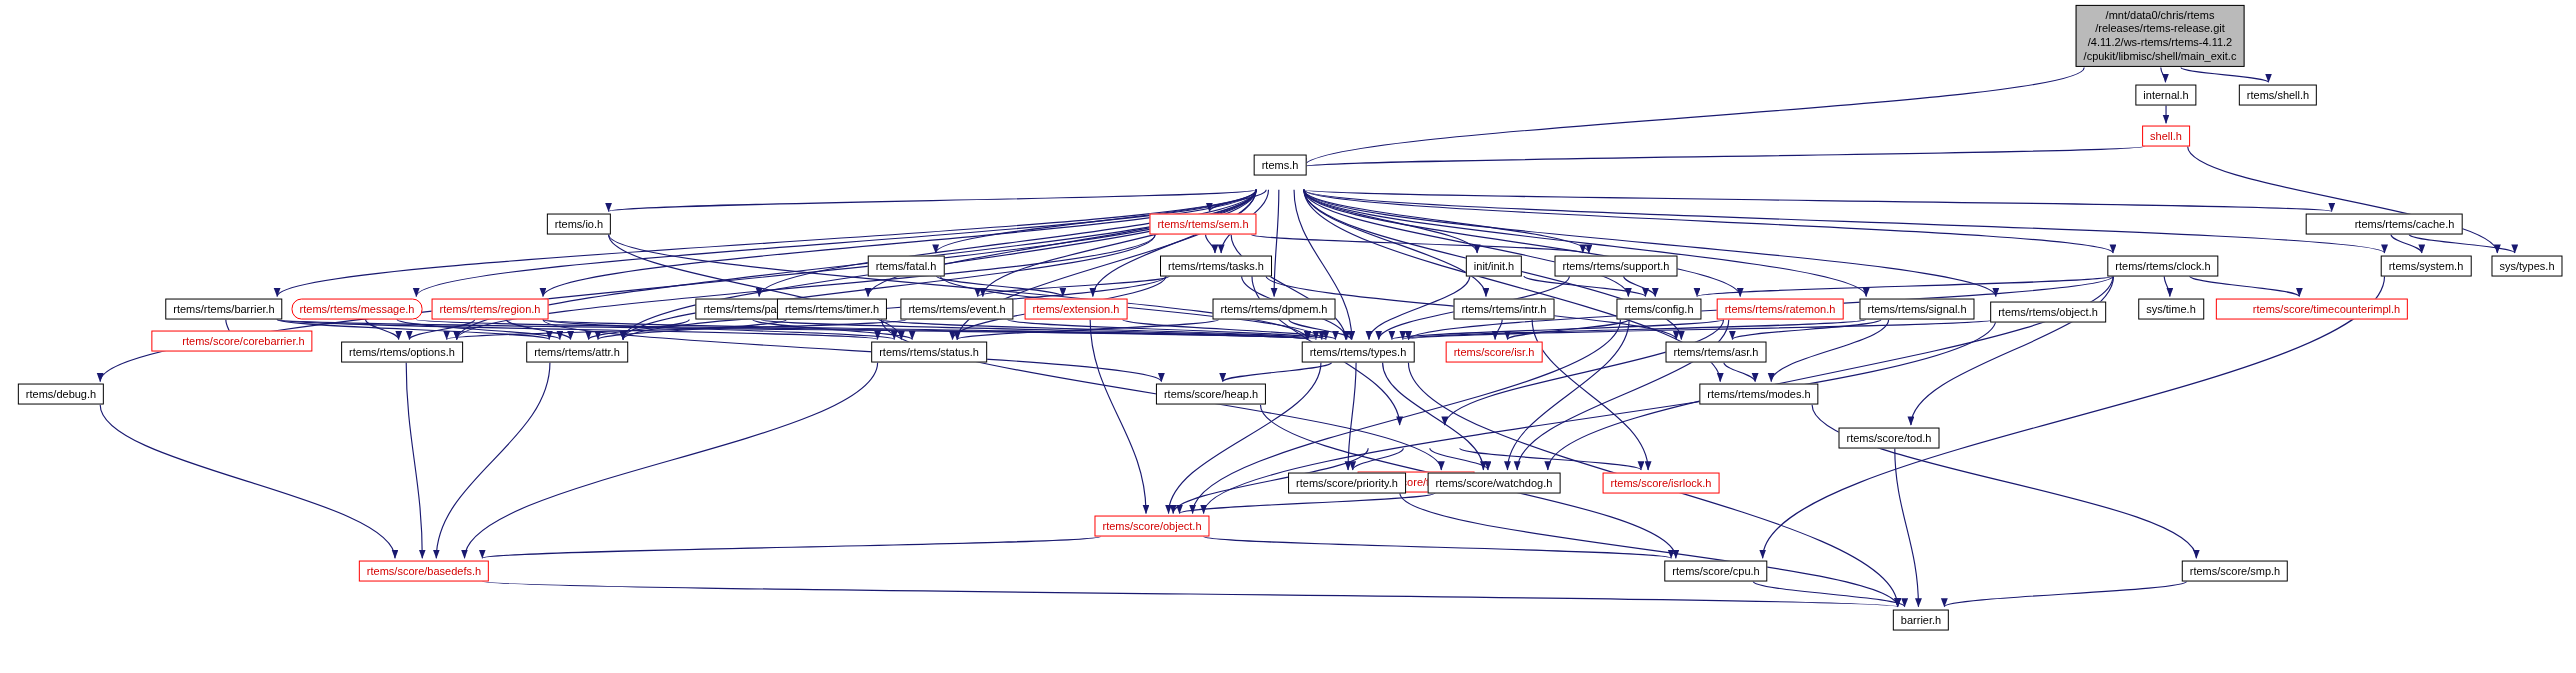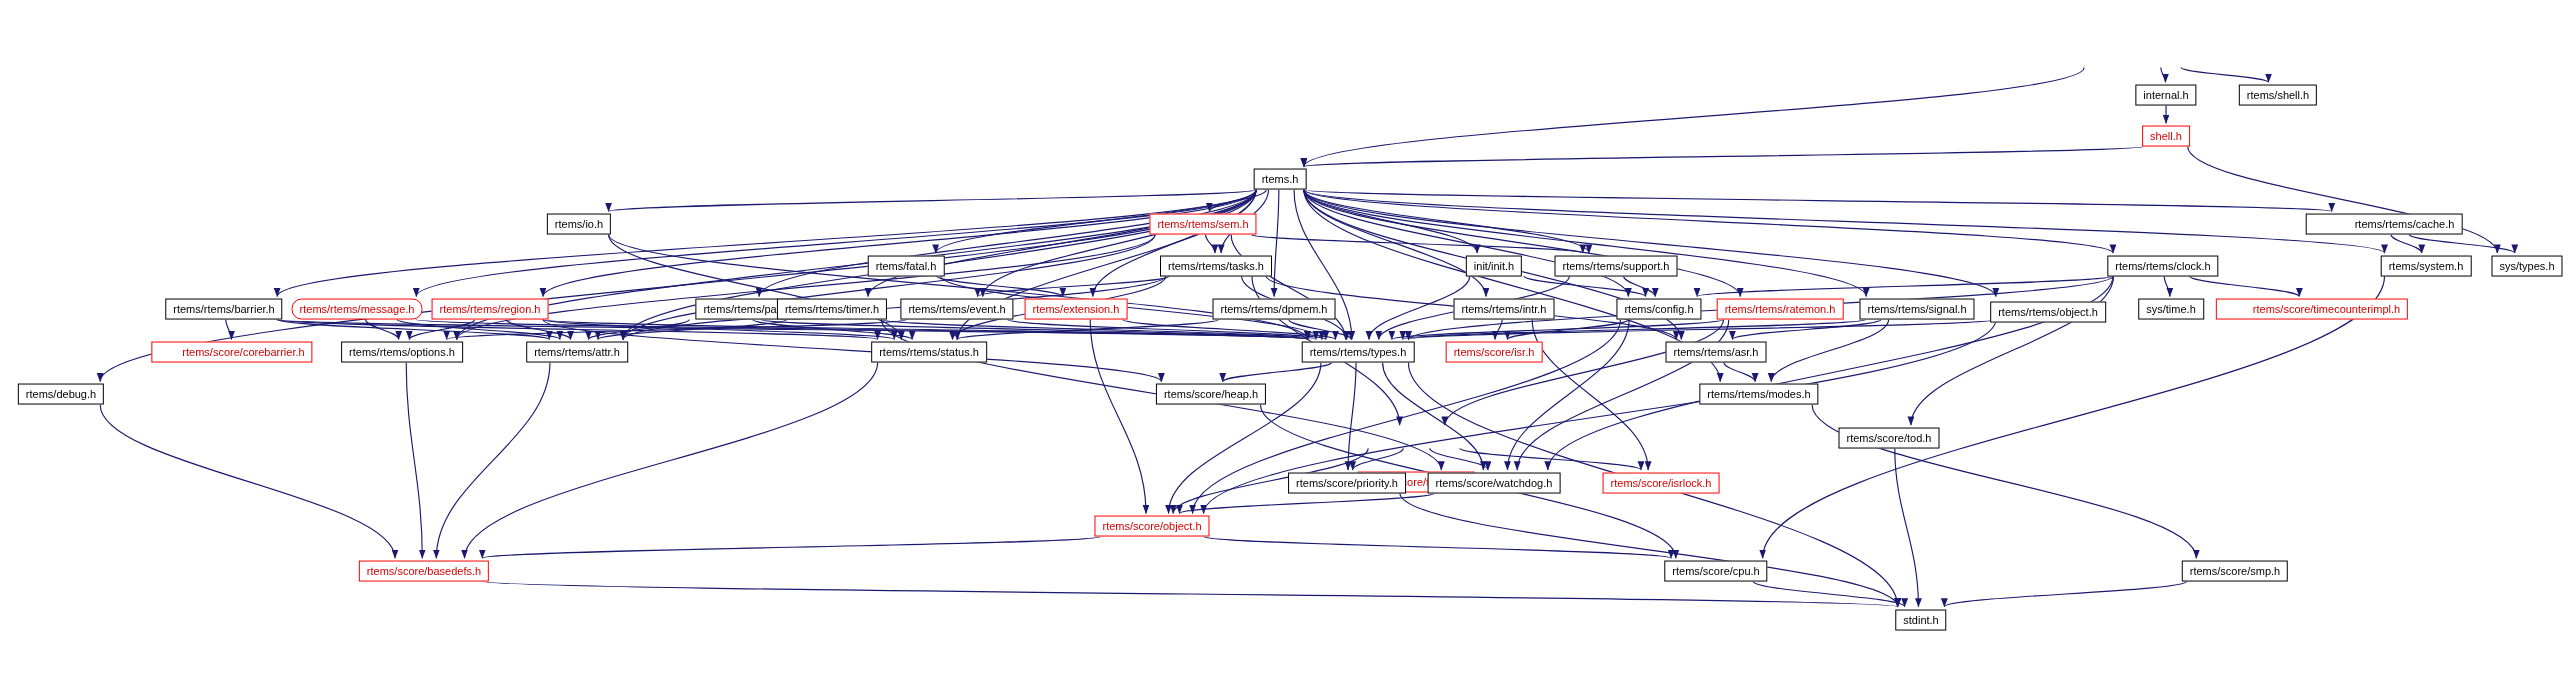--- a/index.html
+++ b/index.html
@@ -186,24 +186,28 @@
       <path d="M 2137.84 700.5 C 2137.84 741.3, 1832.96 761.7, 1832.96 802.5" class="edge" marker-end="url(#arrowhead)"></path>
       <path d="M 2187.35 770.5 C 2187.35 841.7, 2965.55 877.3, 2965.55 948.5" class="edge" marker-end="url(#arrowhead)"></path>
       <path d="M 2242.3 770.5 C 2242.3 783.3, 1842.8 789.7, 1842.8 802.5" class="edge" marker-end="url(#arrowhead)"></path>
       <path d="M 1719.45 838.5 C 1719.45 852.1, 753.04 858.9, 753.04 872.5" class="edge" marker-end="url(#arrowhead)"></path>
       <path d="M 1880.55 838.5 C 1880.55 852.1, 2611.44 858.9, 2611.44 872.5" class="edge" marker-end="url(#arrowhead)"></path>
       <path d="M 753.35 908.5 C 753.35 924.5, 2965.55 932.5, 2965.55 948.5" class="edge" marker-end="url(#arrowhead)"></path>
       <path d="M 2739.6 908.5 C 2739.6 924.5, 2976.4 932.5, 2976.4 948.5" class="edge" marker-end="url(#arrowhead)"></path>
       <path d="M 3417.3 908.5 C 3417.3 924.5, 3038.45 932.5, 3038.45 948.5" class="edge" marker-end="url(#arrowhead)"></path>
     </svg>
   <div id="node-layer">
+      <div class="node source" style="left: 2160px; top: 36px;">/mnt/data0/chris/rtems
+/releases/rtems-release.git
+/4.11.2/ws-rtems/rtems-4.11.2
+/cpukit/libmisc/shell/main_exit.c</div>
       <div class="node normal" style="left: 2166px; top: 95px;">internal.h</div>
       <div class="node normal" style="left: 2278px; top: 95px;">rtems/shell.h</div>
       <div class="node truncated" style="left: 2166px; top: 136px;">shell.h</div>
-      <div class="node normal" style="left: 1280px; top: 179px;">rtems.h</div>
+      <div class="node normal" style="left: 1280px; top: 165px;">rtems.h</div>
       <div class="node normal" style="left: 579px; top: 224px;">rtems/io.h</div>
       <div class="node truncated" style="left: 1203px; top: 224px;">rtems/rtems/sem.h</div>
       <div class="node normal" style="left: 2384px; top: 224px; padding-left: 48px;">rtems/rtems/cache.h</div>
       <div class="node normal" style="left: 906px; top: 266px;">rtems/fatal.h</div>
       <div class="node normal" style="left: 1216px; top: 266px;">rtems/rtems/tasks.h</div>
       <div class="node normal" style="left: 1494px; top: 266px;">init/init.h</div>
       <div class="node normal" style="left: 1616px; top: 266px;">rtems/rtems/support.h</div>
       <div class="node normal" style="left: 2163px; top: 266px;">rtems/rtems/clock.h</div>
       <div class="node normal" style="left: 2426px; top: 266px;">rtems/system.h</div>
       <div class="node normal" style="left: 2527px; top: 266px;">sys/types.h</div>
@@ -215,35 +219,35 @@
       <div class="node normal" style="left: 957px; top: 309px;">rtems/rtems/event.h</div>
       <div class="node truncated" style="left: 1076px; top: 309px;">rtems/extension.h</div>
       <div class="node normal" style="left: 1274px; top: 309px;">rtems/rtems/dpmem.h</div>
       <div class="node normal" style="left: 1504px; top: 309px;">rtems/rtems/intr.h</div>
       <div class="node normal" style="left: 1659px; top: 309px;">rtems/config.h</div>
       <div class="node truncated" style="left: 1780px; top: 309px;">rtems/rtems/ratemon.h</div>
       <div class="node normal" style="left: 1917px; top: 309px;">rtems/rtems/signal.h</div>
       <div class="node normal" style="left: 2048px; top: 312px;">rtems/rtems/object.h</div>
       <div class="node normal" style="left: 2171px; top: 309px;">sys/time.h</div>
       <div class="node truncated" style="left: 2312px; top: 309px; padding-left: 36px;">rtems/score/timecounterimpl.h</div>
-      <div class="node truncated" style="left: 232px; top: 352px; padding-left: 30px;">rtems/score/corebarrier.h</div>
+      <div class="node truncated" style="left: 232px; top: 341px; padding-left: 30px;">rtems/score/corebarrier.h</div>
       <div class="node normal" style="left: 402px; top: 352px;">rtems/rtems/options.h</div>
       <div class="node normal" style="left: 577px; top: 352px;">rtems/rtems/attr.h</div>
       <div class="node normal" style="left: 929px; top: 352px;">rtems/rtems/status.h</div>
       <div class="node normal" style="left: 1358px; top: 352px;">rtems/rtems/types.h</div>
       <div class="node truncated" style="left: 1494px; top: 352px;">rtems/score/isr.h</div>
       <div class="node normal" style="left: 1716px; top: 352px;">rtems/rtems/asr.h</div>
       <div class="node normal" style="left: 61px; top: 394px;">rtems/debug.h</div>
       <div class="node normal" style="left: 1211px; top: 394px;">rtems/score/heap.h</div>
       <div class="node normal" style="left: 1759px; top: 394px;">rtems/rtems/modes.h</div>
       <div class="node truncated" style="left: 1416px; top: 438px; margin-top: 44px;">rtems/score/thread.h</div>
       <div class="node normal" style="left: 1889px; top: 438px;">rtems/score/tod.h</div>
       <div class="node normal" style="left: 1347px; top: 483px;">rtems/score/priority.h</div>
       <div class="node normal" style="left: 1494px; top: 483px;">rtems/score/watchdog.h</div>
       <div class="node truncated" style="left: 1661px; top: 483px;">rtems/score/isrlock.h</div>
       <div class="node truncated" style="left: 1152px; top: 526px;">rtems/score/object.h</div>
       <div class="node truncated" style="left: 424px; top: 571px;">rtems/score/basedefs.h</div>
       <div class="node normal" style="left: 1716px; top: 571px;">rtems/score/cpu.h</div>
       <div class="node normal" style="left: 2235px; top: 571px;">rtems/score/smp.h</div>
-      <div class="node normal" style="left: 1921px; top: 620px;">stdint.h</div>
+      <div class="node normal" style="left: 1921px; top: 620px;">barrier.h</div>
     </div>
 </div>
 
 
 </body></html>

